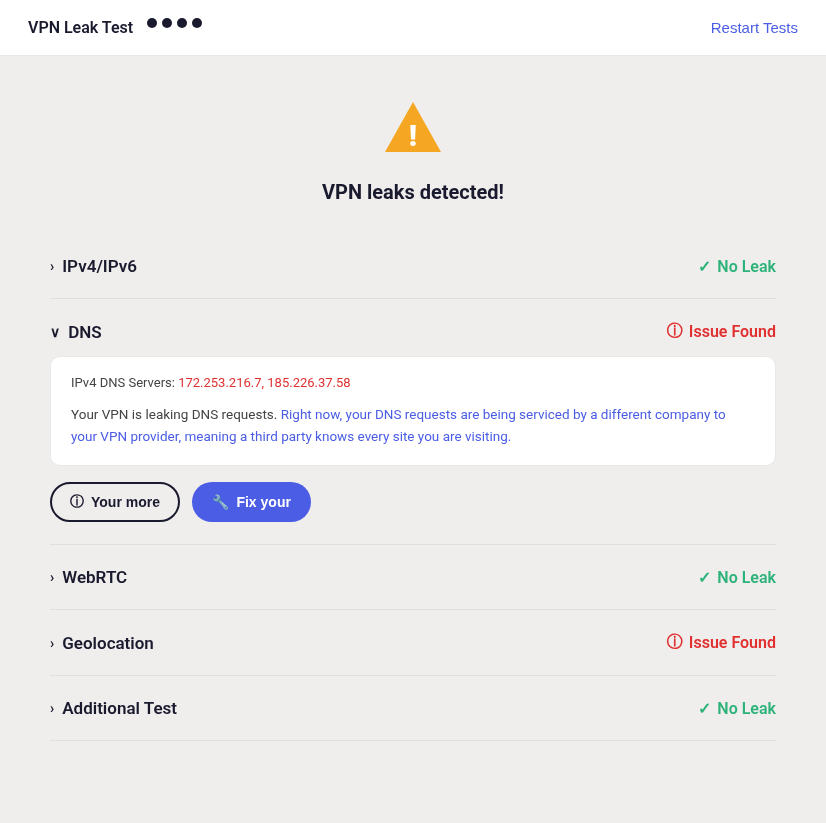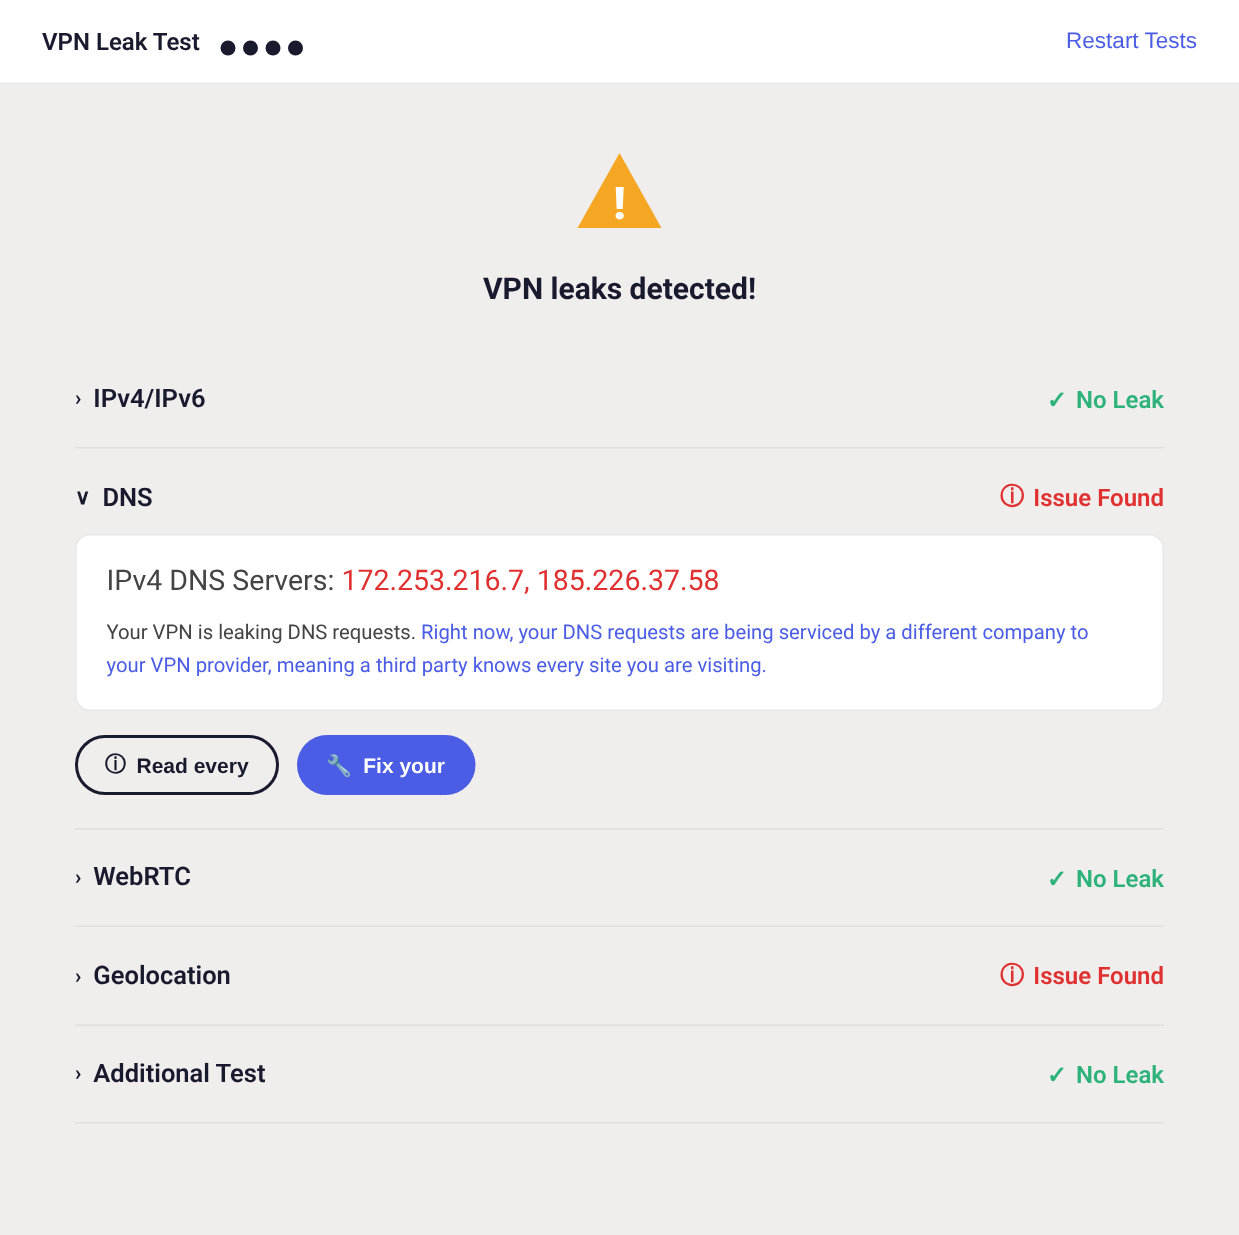--- a/index.html
+++ b/index.html
@@ -15,21 +15,21 @@
       display: flex;
       justify-content: space-between;
       align-items: center;
       padding: 18px 28px;
       background: #fff;
       border-bottom: 1px solid #e8e8e8;
     }
 
     .header-left {
       display: flex;
-      align-items: flex-end;
+      align-items: flex-start;
       gap: 10px;
       font-size: 16px;
       font-weight: 600;
       color: #1a1a2e;
     }
 
     .dots {
       display: flex;
       gap: 5px;
       margin-left: 4px;
@@ -130,21 +130,21 @@
 
     .dns-content {
       background: #fff;
       border-radius: 10px;
       padding: 18px 20px;
       margin: 14px 0 16px;
       border: 1px solid #e8e8e8;
     }
 
     .dns-servers {
-      font-size: 19px;
+      font-size: 13px;
       color: #444;
       margin-bottom: 4px;
     }
 
     .dns-ip {
       color: #e03030;
     }
 
     .dns-desc {
       font-size: 13.5px;
@@ -254,21 +254,21 @@
         <span class="dns-ip">172.253.216.7, 185.226.37.58</span>
       </div>
       <div class="dns-desc">
         <span>Your VPN is leaking DNS requests. </span><span class="highlight">Right now, your DNS requests are being serviced by a different company to your VPN provider, meaning a third party knows every site you are visiting.</span>
       </div>
     </div>
 
     <div class="action-buttons">
       <button class="read-more-btn">
         <span class="btn-icon">ⓘ</span>
-        <span>Read every</span>
+        <span>Your more</span>
       </button>
       <button class="fix-leak-btn">
         <span class="btn-icon">🔧</span>
         <span>Fix your</span>
       </button>
     </div>
   </div>
 
   <div class="section">
     <div class="section-header">

